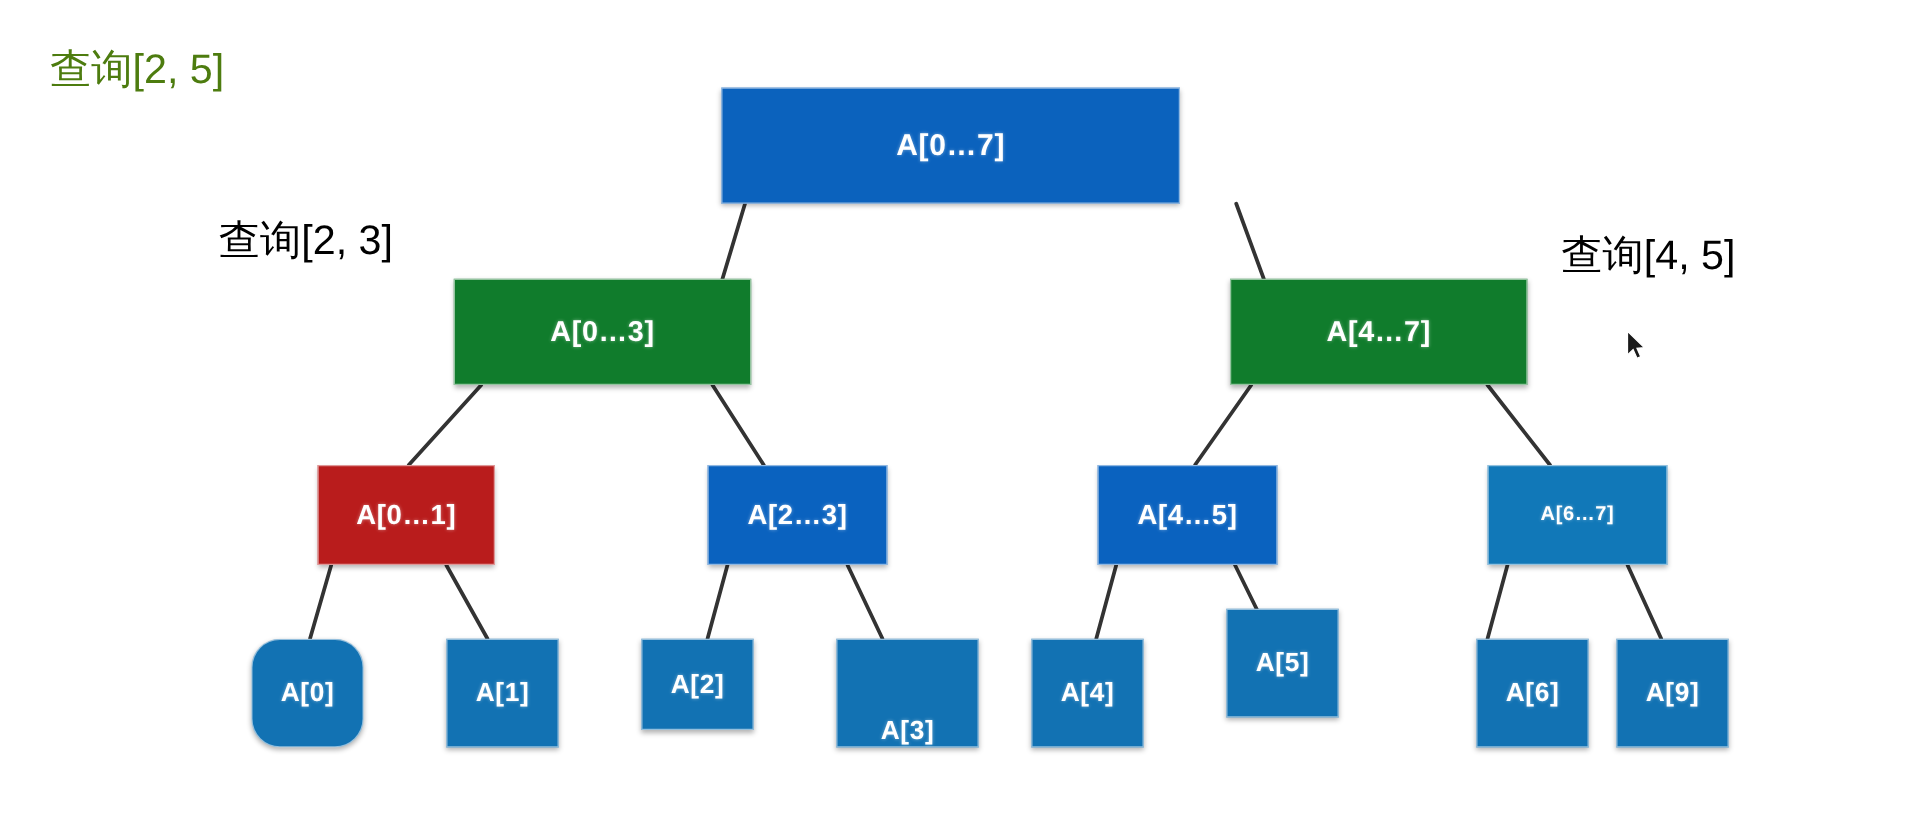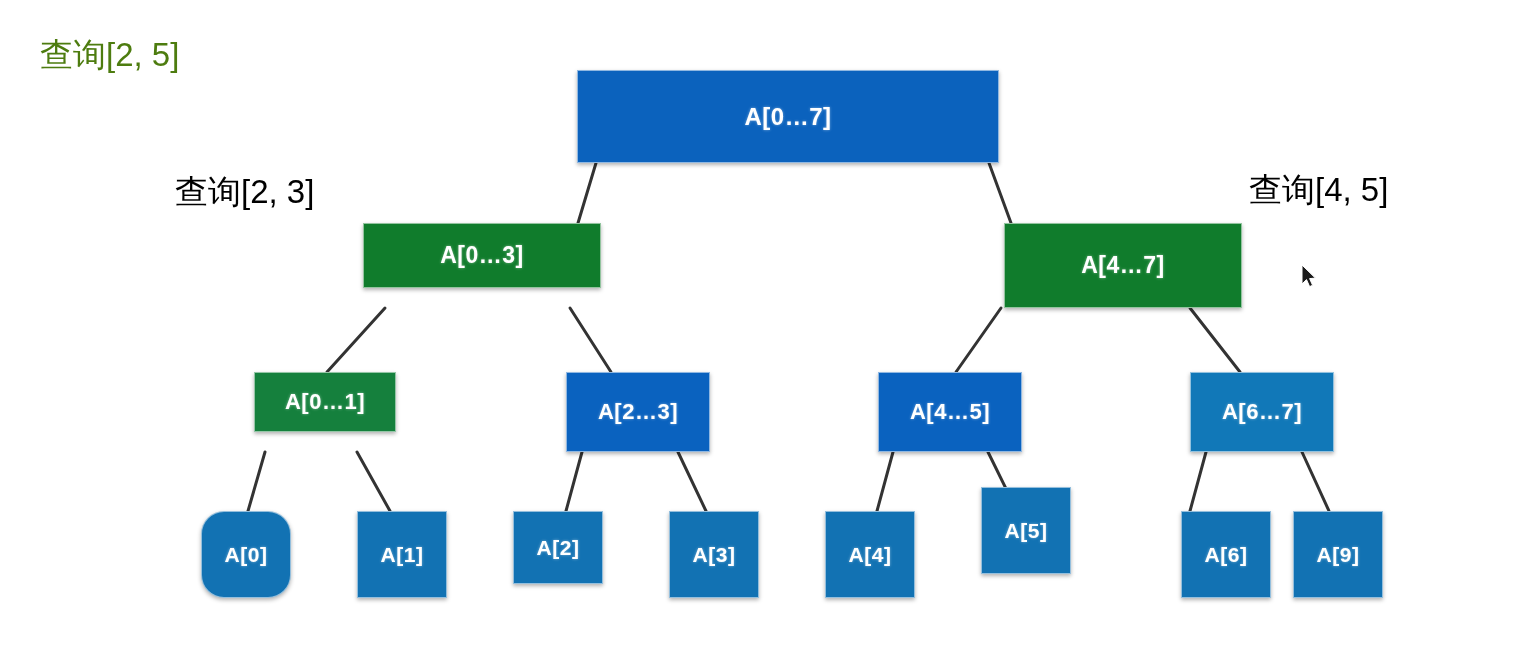--- a/index.html
+++ b/index.html
@@ -74,70 +74,70 @@
       <line x1="357" y1="452" x2="390" y2="511" stroke="#333333" stroke-width="3" stroke-linecap="round"></line>
       <line x1="582" y1="452" x2="566" y2="511" stroke="#333333" stroke-width="3" stroke-linecap="round"></line>
       <line x1="678" y1="452" x2="706" y2="511" stroke="#333333" stroke-width="3" stroke-linecap="round"></line>
       <line x1="893" y1="452" x2="877" y2="511" stroke="#333333" stroke-width="3" stroke-linecap="round"></line>
       <line x1="988" y1="452" x2="1017" y2="511" stroke="#333333" stroke-width="3" stroke-linecap="round"></line>
       <line x1="1206" y1="452" x2="1190" y2="511" stroke="#333333" stroke-width="3" stroke-linecap="round"></line>
       <line x1="1302" y1="452" x2="1329" y2="511" stroke="#333333" stroke-width="3" stroke-linecap="round"></line>
     </svg>
 
   <div id="nodes-layer">
-      <div class="node" style="left: 577px; top: 70px; width: 422px; height: 93px; background: rgb(11, 98, 189); font-size: 24px;">
+      <div class="node" style="left: 577px; top: 70px; width: 367px; height: 93px; background: rgb(11, 98, 189); font-size: 24px;">
         <span class="node-label">A[0…7]</span>
       </div>
-      <div class="node" style="left: 363px; top: 223px; width: 238px; height: 65px; background: rgb(16, 124, 44); font-size: 23px;">
+      <div class="node" style="left: 363px; top: 223px; width: 238px; height: 85px; background: rgb(16, 124, 44); font-size: 23px;">
         <span class="node-label">A[0…3]</span>
       </div>
-      <div class="node" style="left: 984px; top: 223px; width: 238px; height: 85px; background: rgb(16, 124, 44); font-size: 23px; margin-left: 20px;">
+      <div class="node" style="left: 984px; top: 223px; width: 238px; height: 85px; background: rgb(16, 124, 44); font-size: 23px;">
         <span class="node-label">A[4…7]</span>
       </div>
-      <div class="node" style="left: 254px; top: 372px; width: 142px; height: 60px; background: #15803d; font-size: 22px;">
+      <div class="node" style="left: 254px; top: 372px; width: 142px; height: 80px; background: #b91c1c; font-size: 22px;">
         <span class="node-label">A[0…1]</span>
       </div>
       <div class="node" style="left: 566px; top: 372px; width: 144px; height: 80px; background: rgb(10, 98, 191); font-size: 22px;">
         <span class="node-label">A[2…3]</span>
       </div>
       <div class="node" style="left: 878px; top: 372px; width: 144px; height: 80px; background: rgb(10, 98, 191); font-size: 22px;">
         <span class="node-label">A[4…5]</span>
       </div>
-      <div class="node" style="left: 1190px; top: 372px; width: 144px; height: 80px; background: rgb(17, 120, 184); font-size: 22px;">
+      <div class="node" style="left: 1190px; top: 372px; width: 144px; height: 80px; background: rgb(17, 120, 184); font-size: 16px;">
         <span class="node-label">A[6…7]</span>
       </div>
       <div class="node" style="left: 201px; top: 511px; width: 90px; height: 87px; background: rgb(18, 114, 179); font-size: 21px; border-radius: 23px;">
         <span class="node-label">A[0]</span>
       </div>
       <div class="node" style="left: 357px; top: 511px; width: 90px; height: 87px; background: rgb(18, 114, 179); font-size: 21px;">
         <span class="node-label">A[1]</span>
       </div>
       <div class="node" style="left: 513px; top: 511px; width: 90px; height: 73px; background: rgb(18, 114, 179); font-size: 21px;">
         <span class="node-label">A[2]</span>
       </div>
-      <div class="node" style="left: 669px; top: 511px; width: 90px; height: 87px; background: rgb(18, 114, 179); font-size: 21px;">
+      <div class="node" style="left: 669px; top: 511px; width: 114px; height: 87px; background: rgb(18, 114, 179); font-size: 21px; align-items: flex-end;">
         <span class="node-label">A[3]</span>
       </div>
       <div class="node" style="left: 825px; top: 511px; width: 90px; height: 87px; background: rgb(18, 114, 179); font-size: 21px;">
         <span class="node-label">A[4]</span>
       </div>
       <div class="node" style="left: 981px; top: 487px; width: 90px; height: 87px; background: rgb(18, 114, 179); font-size: 21px;">
         <span class="node-label">A[5]</span>
       </div>
       <div class="node" style="left: 1137px; top: 511px; width: 90px; height: 87px; background: rgb(18, 114, 179); font-size: 21px; margin-left: 44px;">
         <span class="node-label">A[6]</span>
       </div>
       <div class="node" style="left: 1293px; top: 511px; width: 90px; height: 87px; background: rgb(18, 114, 179); font-size: 21px;">
         <span class="node-label">A[9]</span>
       </div>
     </div>
 
   <div id="labels-layer">
       <div class="query-label" style="left: 40px; top: 33px; font-size: 33px; color: #4d7c0f;">查询[2, 5]</div>
       <div class="query-label" style="left: 175px; top: 170px; font-size: 33px; color: rgb(0, 0, 0);">查询[2, 3]</div>
-      <div class="query-label" style="left: 1249px; top: 168px; font-size: 33px; color: rgb(0, 0, 0);">查询[4, 5]</div>
+      <div class="query-label" style="left: 1249px; top: 182px; font-size: 33px; color: rgb(0, 0, 0);">查询[4, 5]</div>
     </div>
 
   <svg class="cursor-arrow" id="cursor" width="18" height="26" viewBox="0 0 18 26" xmlns="http://www.w3.org/2000/svg" style="left: 1300px; top: 264px;">
     <path d="M2,1 L2,20 L6.5,15.6 L9.6,22.6 L12.6,21.3 L9.6,14.6 L15.4,14.1 Z" fill="#1a1a1a" stroke="#ffffff" stroke-width="1"></path>
   </svg>
 
 </div>
 
 </body></html>

